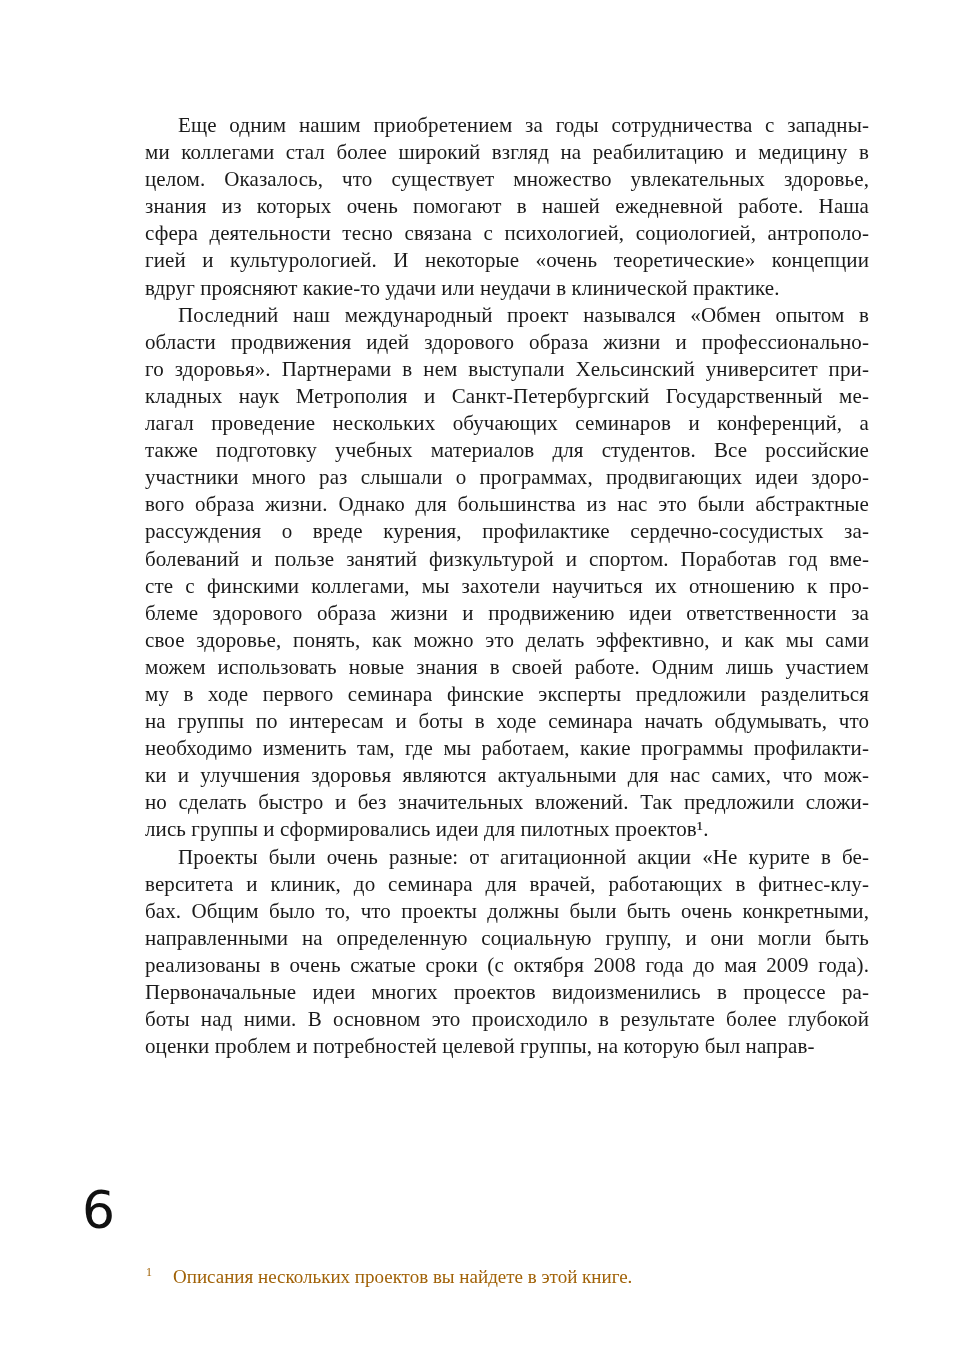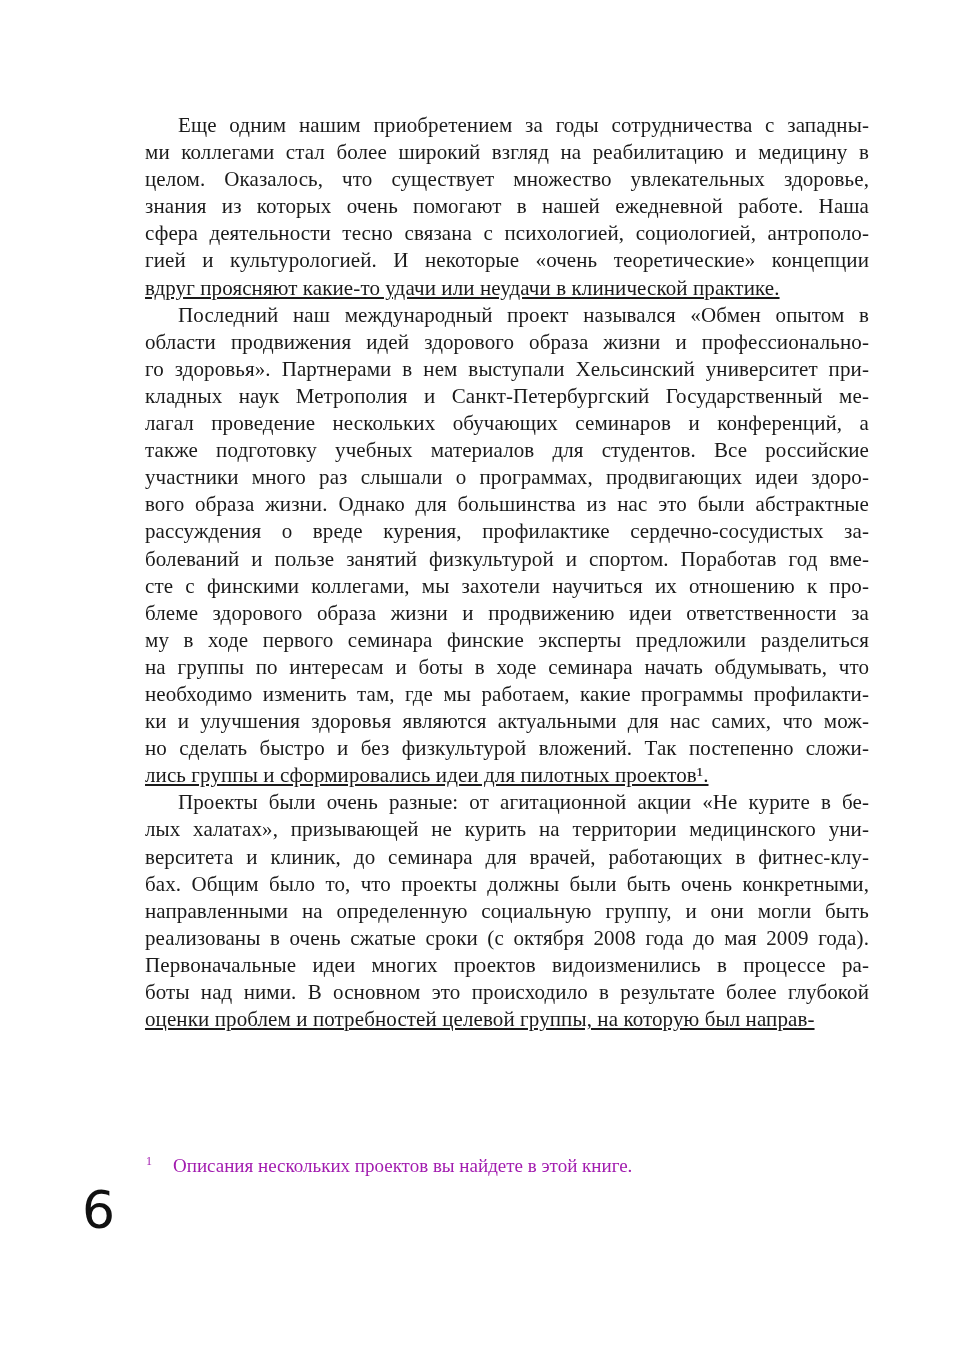--- a/index.html
+++ b/index.html
@@ -19,39 +19,39 @@
     width: 724px;
     font-size: 21px;
     line-height: 27.1px;
     letter-spacing: 0.1px;
   }
   .paragraph { margin: 0; }
   .line {
     text-align: justify;
     text-align-last: justify;
   }
-  .line.last { text-align-last: left; text-decoration: underline; }
+  .line.last { text-align-last: left; }
   .line.first { text-indent: 33px; font-family: Liberation Serif, serif; }
   .page-number {
     position: absolute;
     left: 82px;
     top: 1184px;
     font-family: "DejaVu Sans", sans-serif;
     font-size: 52px;
     line-height: 1;
     color: #111111;
   }
   .footnote {
     position: absolute;
     left: 146px;
-    top: 1149px;
+    top: 1260px;
     width: 724px;
     font-size: 19px;
     line-height: 24px;
-    color: #a21caf;
+    color: #a16207;
   }
   .footnote-marker {
     display: inline-block;
     font-size: 12px;
     vertical-align: 7px;
     margin-right: 21px;
   }
 </style>
 </head>
 <body>
@@ -74,30 +74,31 @@
         <div class="line">го здоровья». Партнерами в нем выступали Хельсинский университет при-</div>
         <div class="line">кладных наук Метрополия и Санкт-Петербургский Государственный ме-</div>
         <div class="line">лагал проведение нескольких обучающих семинаров и конференций, а</div>
         <div class="line">также подготовку учебных материалов для студентов. Все российские</div>
         <div class="line">участники много раз слышали о программах, продвигающих идеи здоро-</div>
         <div class="line">вого образа жизни. Однако для большинства из нас это были абстрактные</div>
         <div class="line">рассуждения о вреде курения, профилактике сердечно-сосудистых за-</div>
         <div class="line">болеваний и пользе занятий физкультурой и спортом. Поработав год вме-</div>
         <div class="line">сте с финскими коллегами, мы захотели научиться их отношению к про-</div>
         <div class="line">блеме здорового образа жизни и продвижению идеи ответственности за</div>
+        <div class="line">свое здоровье, понять, как можно это делать эффективно, и как мы сами</div>
+        <div class="line">можем использовать новые знания в своей работе. Одним лишь участием</div>
         <div class="line">му в ходе первого семинара финские эксперты предложили разделиться</div>
         <div class="line">на группы по интересам и боты в ходе семинара начать обдумывать, что</div>
         <div class="line">необходимо изменить там, где мы работаем, какие программы профилакти-</div>
         <div class="line">ки и улучшения здоровья являются актуальными для нас самих, что мож-</div>
-        <div class="line">но сделать быстро и без физкультурой вложений. Так постепенно сложи-</div>
+        <div class="line">но сделать быстро и без значительных вложений. Так предложили сложи-</div>
         <div class="line last">лись группы и сформировались идеи для пилотных проектов¹.</div>
       </div>
       <div class="paragraph">
         <div class="line first">Проекты были очень разные: от агитационной акции «Не курите в бе-</div>
-        <div class="line">лых халатах», призывающей не курить на территории медицинского уни-</div>
         <div class="line">верситета и клиник, до семинара для врачей, работающих в фитнес-клу-</div>
         <div class="line">бах. Общим было то, что проекты должны были быть очень конкретными,</div>
         <div class="line">направленными на определенную социальную группу, и они могли быть</div>
         <div class="line">реализованы в очень сжатые сроки (с октября 2008 года до мая 2009 года).</div>
         <div class="line">Первоначальные идеи многих проектов видоизменились в процессе ра-</div>
         <div class="line">боты над ними. В основном это происходило в результате более глубокой</div>
         <div class="line last">оценки проблем и потребностей целевой группы, на которую был направ-</div>
       </div>
     </div>
 

